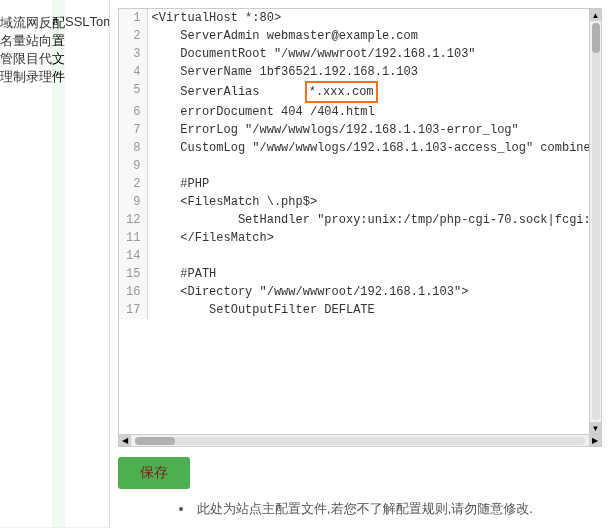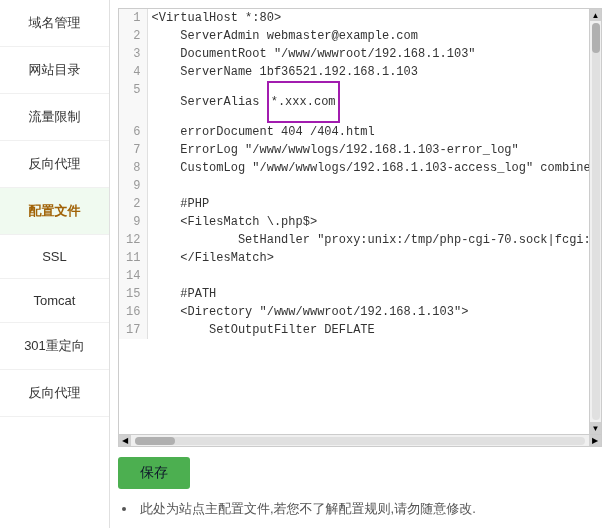--- a/index.html
+++ b/index.html
@@ -12,37 +12,37 @@
       height: 528px;
       overflow: hidden;
     }
 
     
     .sidebar {
       width: 110px;
       background: #fff;
       border-right: 1px solid #e0e0e0;
       display: flex;
-      flex-direction: column;
+      flex-direction: row;
       flex-shrink: 0;
       height: 100%;
       overflow-y: auto;
     }
     .sidebar-item {
       padding: 14px 0;
       text-align: center;
       color: #333;
       font-size: 13px;
       cursor: pointer;
       border-bottom: 1px solid #f0f0f0;
       user-select: none;
     }
     .sidebar-item.active {
-      color: #a16207;
-      font-weight: bold;
+      color: #000000;
+      font-weight: normal;
       background: #f0faf0;
     }
 
     
     .main-content {
       flex: 1;
       display: flex;
       flex-direction: column;
       background: #fff;
       overflow: hidden;
@@ -92,24 +92,25 @@
 
     .line-code {
       padding: 0 4px;
       color: #333;
       white-space: pre;
     }
 
     
     .highlight-box {
       display: inline-block;
-      border: 2px solid #a21caf;
-      padding: 10px 2px;
+      border: 2px solid #f97316;
+      padding: 0 2px;
       background: #fff;
       color: #333;
+      margin-left: 38px;
     }
 
     
     .code-scrollbar-h {
       height: 12px;
       background: #f0f0f0;
       border-top: 1px solid #ccc;
       display: flex;
       align-items: center;
     }
@@ -184,51 +185,52 @@
       flex: 1;
       overflow: hidden;
     }
 
     
     .save-area {
       padding: 10px 8px 6px 8px;
     }
     .save-btn {
       background: #4caf50;
-      color: #0f172a;
+      color: #7f1d1d;
       border: none;
       padding: 7px 22px;
       font-size: 14px;
       cursor: pointer;
       border-radius: 3px;
       font-family: "Microsoft YaHei", Arial, sans-serif;
     }
 
     
     .note-area {
       padding: 4px 20px 8px 8px;
       color: #555;
       font-size: 13px;
       line-height: 1.6;
+      text-align: center;
     }
     .note-area ul {
       list-style: disc inside;
     }
     .note-area li {
       margin-left: 4px;
     }
   </style>
 </head>
 <body>
 
 <div class="sidebar">
 
 <div class="sidebar-item">域名管理</div>
+    <div class="sidebar-item">流量限制</div>
     <div class="sidebar-item">网站目录</div>
-    <div class="sidebar-item">流量限制</div>
     <div class="sidebar-item">反向代理</div>
     <div class="sidebar-item active">配置文件</div>
     <div class="sidebar-item">SSL</div>
     <div class="sidebar-item">Tomcat</div>
     <div class="sidebar-item">301重定向</div>
     <div class="sidebar-item">反向代理</div>
   </div>
 
 <div class="main-content">
 

